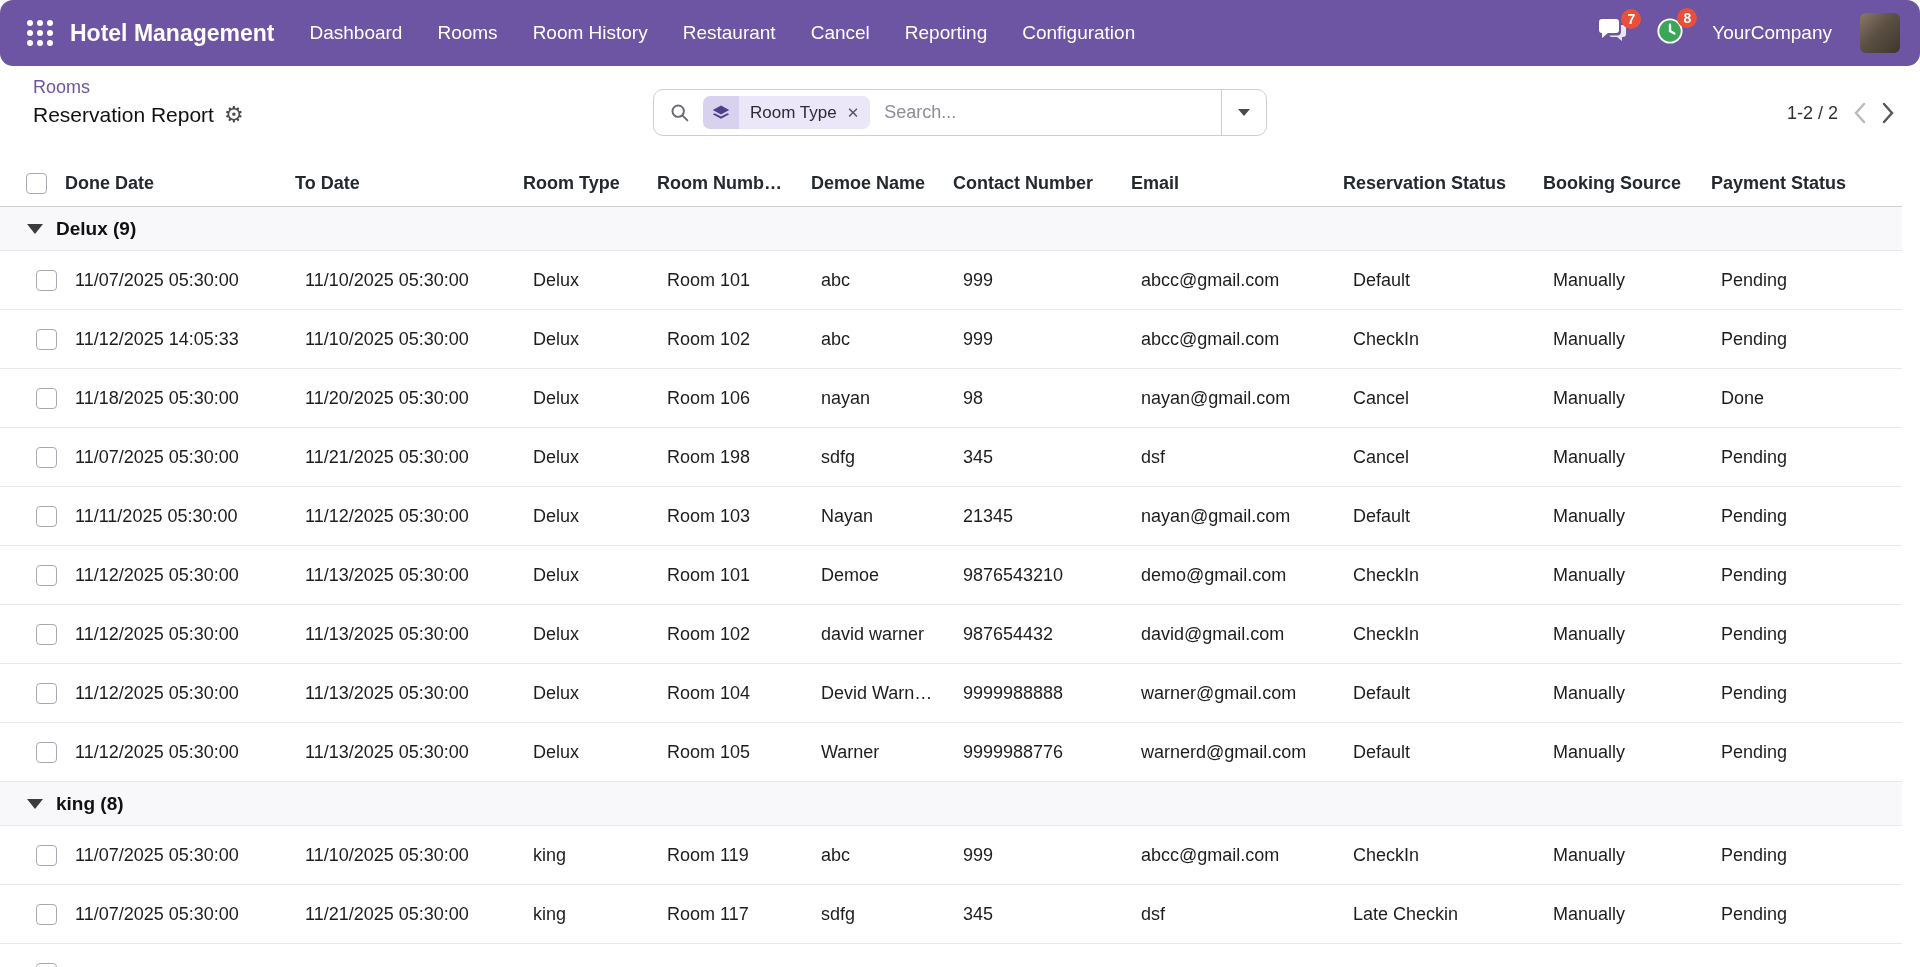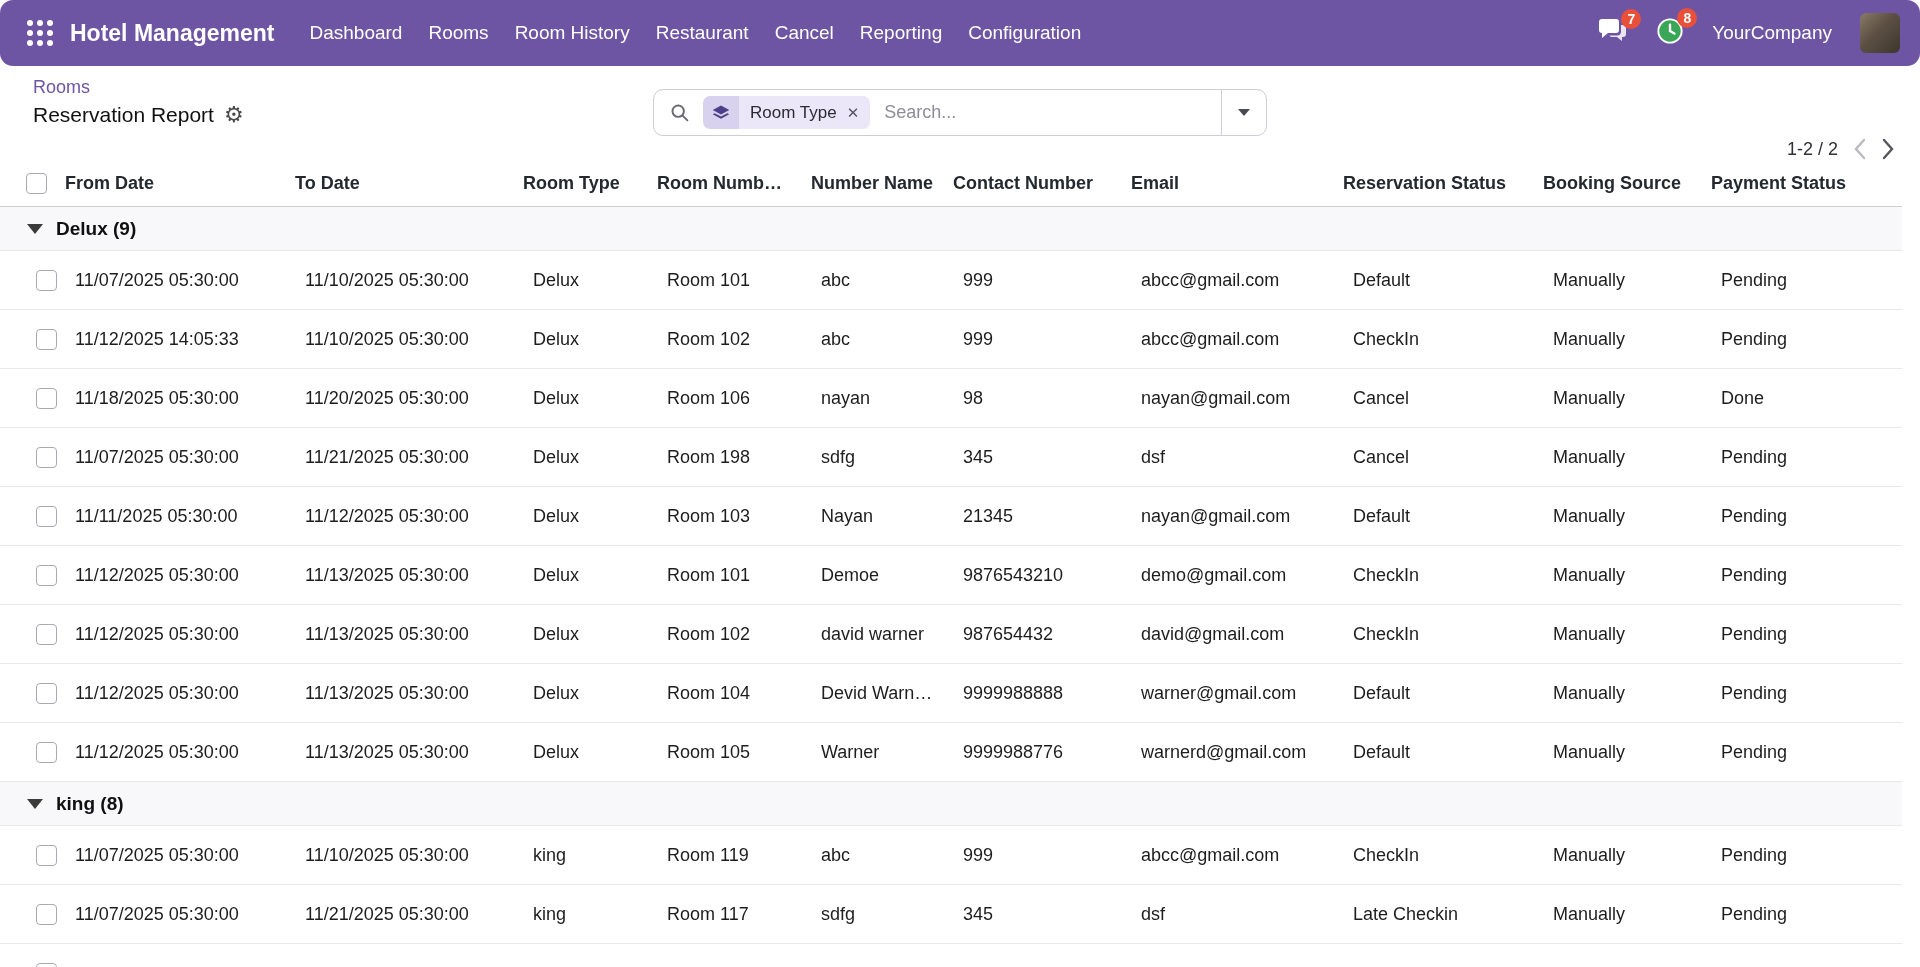--- a/index.html
+++ b/index.html
@@ -12,21 +12,21 @@
 
   
   .navbar {
     height:66px; background:#6d55a3; color:#fff;
     display:flex; align-items:center; padding:0 20px;border-radius:13px;
   }
   .apps-btn { display:flex; align-items:center; justify-content:center; width:40px; height:40px; cursor:pointer; margin-right:10px; }
   .apps-grid { display:grid; grid-template-columns:repeat(3,6px); grid-gap:4px; }
   .apps-grid i { width:6px; height:6px; background:#fff; border-radius:50%; }
   .app-title { font-size:23px; font-weight:700; margin-right:22px; white-space:nowrap; }
-  .nav-items { display:flex; align-items:center; height:100%; }
+  .nav-items { display:flex; align-items:center; height:100%;gap:9px; }
   .nav-item { font-size:19px; padding:0 13px; height:100%; display:flex; align-items:center; cursor:pointer; white-space:nowrap; }
   .systray { margin-left:auto; display:flex; align-items:center; gap:28px; }
   .icon-wrap { position:relative; cursor:pointer; display:flex; align-items:center; }
   .badge {
     position:absolute; top:-9px; right:-13px; background:#e8503a; color:#fff;
     font-size:14px; font-weight:700; line-height:1; padding:3px 6px; border-radius:10px;
   }
   .company-name { font-size:19px; cursor:pointer; white-space:nowrap; }
   .avatar {
     width:40px; height:40px; border-radius:6px; cursor:pointer;
@@ -54,21 +54,21 @@
   .facet-x { color:#55555f; font-size:15px; cursor:pointer; }
   .search-input {
     flex:1 1 auto; min-width:40px; border:none; outline:none; margin-left:12px;
     font-size:18px; font-family:inherit; color:#212529; background:transparent;
   }
   .search-input::placeholder { color:#8f8c99; }
   .sb-divider { width:1px; align-self:stretch; background:#cdcdd4; }
   .sb-caret { width:44px; height:100%; display:flex; align-items:center; justify-content:center; cursor:pointer; }
   .caret-down { width:0; height:0; border-left:6px solid transparent; border-right:6px solid transparent; border-top:7px solid #4a4a52; }
 
-  .pager { position:absolute; right:26px; top:0; height:100%; display:flex; align-items:flex-end; gap:16px; }
+  .pager { position:absolute; right:26px; top:0; height:100%; display:flex; align-items:center; gap:16px; }
   .pager-text { font-size:18px; color:#2f2f35; }
   .pg-btn { cursor:pointer; display:flex; align-items:center; }
 
   
   .list-region { height:807px; overflow:hidden; }
   .list { width:1902px; }
   .tr {
     display:grid;
     grid-template-columns:56px 230px 228px 134px 154px 142px 178px 212px 200px 168px 200px;
     align-items:center;
@@ -187,25 +187,25 @@
     </span>
   </div>
 </div>
 
 <div class="list-region">
   <div class="list">
       <div class="tr thead">
         <div class="cell cb">
           <div class="checkbox"></div>
         </div>
-        <div class="cell th">From Date</div>
+        <div class="cell th">Done Date</div>
         <div class="cell th">To Date</div>
         <div class="cell th">Room Type</div>
         <div class="cell th">Room Numb…</div>
-        <div class="cell th">Number Name</div>
+        <div class="cell th">Demoe Name</div>
         <div class="cell th">Contact Number</div>
         <div class="cell th">Email</div>
         <div class="cell th">Reservation Status</div>
         <div class="cell th">Booking Source</div>
         <div class="cell th">Payment Status</div>
       </div>
       <div class="tr group">
         <div class="gcell">
           <div class="gcaret"></div>
           <div class="glabel">Delux (9)</div>

